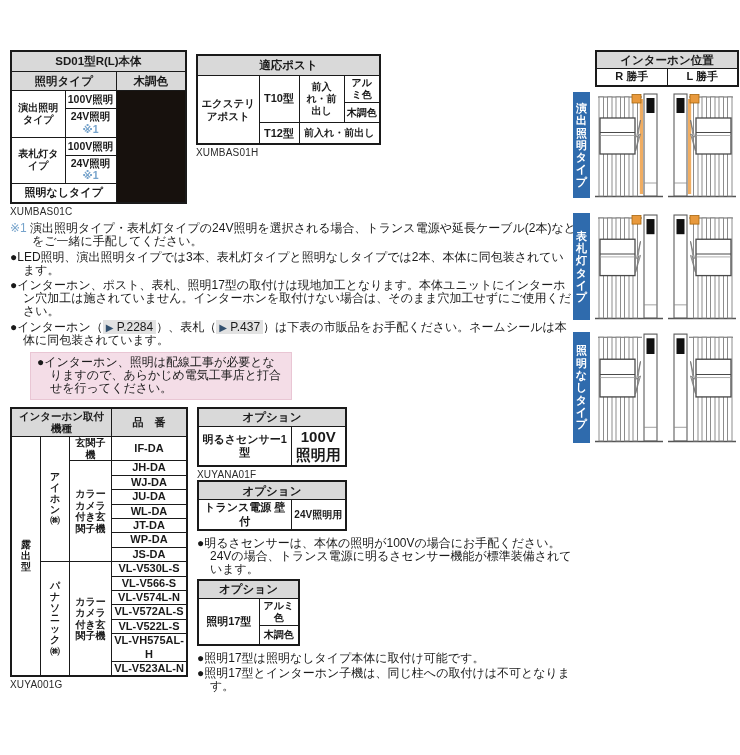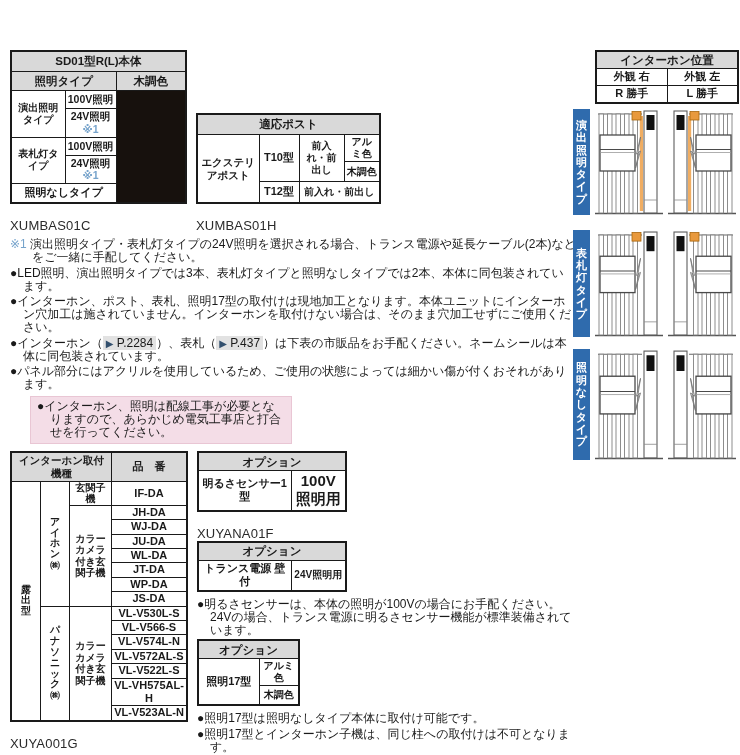--- a/index.html
+++ b/index.html
@@ -6,32 +6,32 @@
   body{font-family:"Liberation Sans","DejaVu Sans",sans-serif;color:#1a1a1a;}
   .page{position:relative;width:740px;height:755px;background:#ffffff;overflow:hidden;}
 
   
   table.ctable{border-collapse:collapse;border:2px solid #1a1a1a;background:#fff;}
   .ctable th,.ctable td{border:1px solid #1a1a1a;font-weight:bold;text-align:center;
     padding:1px 2px;line-height:1.22;font-size:11px;}
   .ctable th{background:#d9d9d9;font-size:11.5px;}
   .ctable td{background:#fff;}
   td.swatch{background:#17110d;}
-  .code{font-size:13px;color:#2a2a2a;margin-top:14px;letter-spacing:.2px;}
+  .code{font-size:10px;color:#2a2a2a;margin-top:2px;letter-spacing:.2px;}
 
   
   .vcell{padding:8px !important;}
   .vstack{display:block;width:12px;margin:0 auto;word-break:break-all;line-break:anywhere;
     line-height:1.08;font-size:10px;font-weight:bold;}
 
   
   .main-col{position:absolute;left:10px;top:50px;width:566px;}
   .right-col{position:absolute;left:573px;top:50px;width:167px;border-radius:11px;}
 
-  .top-tables{display:flex;align-items:flex-end;}
+  .top-tables{display:flex;align-items:flex-start;}
   .tableB-block{margin-left:9px;margin-top:4px;}
 
   
   .notes{margin-top:5px;}
   .note{font-size:12px;line-height:13px;margin-bottom:2.5px;padding-left:13px;text-indent:-13px;}
   .note.idx2{padding-left:22px;text-indent:-22px;}
   .marker-blue{color:#76a3cb;}
   .pageref{background:#e2e2e2;padding:0 3px;}
   .pageref .tri{color:#33506e;font-size:10px;}
 
@@ -135,21 +135,20 @@
           </table>
         <div class="code">XUMBAS01H</div>
       </div>
     </div>
 
     <div class="notes">
       <div class="note idx2"><span class="marker-blue">※1</span>&nbsp;<span>演出照明タイプ・表札灯タイプの24V照明を選択される場合、トランス電源や延長ケーブル(2本)などをご一緒に手配してください。</span></div>
       <div class="note"><span>●</span><span>LED照明、演出照明タイプでは3本、表札灯タイプと照明なしタイプでは2本、本体に同包装されています。</span></div>
       <div class="note"><span>●</span><span>インターホン、ポスト、表札、照明17型の取付けは現地加工となります。本体ユニットにインターホン穴加工は施されていません。インターホンを取付けない場合は、そのまま穴加工せずにご使用ください。</span></div>
       <div class="note"><span>●</span><span>インターホン（</span><span class="pageref"><span class="tri">▶</span> <span>P.2284</span></span><span>）、表札（</span><span class="pageref"><span class="tri">▶</span> <span>P.437</span></span><span>）は下表の市販品をお手配ください。ネームシールは本体に同包装されています。</span></div>
-      <div class="note"><span>●</span><span>パネル部分にはアクリルを使用しているため、ご使用の状態によっては細かい傷が付くおそれがあります。</span></div>
     </div>
 
     <div class="warn">
       <div class="note"><span>●</span><span>インターホン、照明は配線工事が必要となりますので、あらかじめ電気工事店と打合せを行ってください。</span></div>
     </div>
 
     <div class="bottom-row">
 
       <div style="width:178px">
         <table class="ctable ic">
@@ -296,24 +295,20 @@
     <table class="ctable pos-table">
       <colgroup>
           <col style="width:71px">
           <col style="width:71px">
         </colgroup>
       <tbody>
           <tr>
             <th colspan="2" style="height:14px">インターホン位置</th>
           </tr>
       <tr>
-        <td>外観 右</td>
-        <td>外観 左</td>
-      </tr>
-      <tr>
         <td>R 勝手</td>
         <td>L 勝手</td>
       </tr>
     </tbody>
       </table>
 
     <div class="diagram-row" style="height:106px;margin-top:5px">
       <div class="vlabel">
           <span>演出照明タイプ</span>
         </div>

